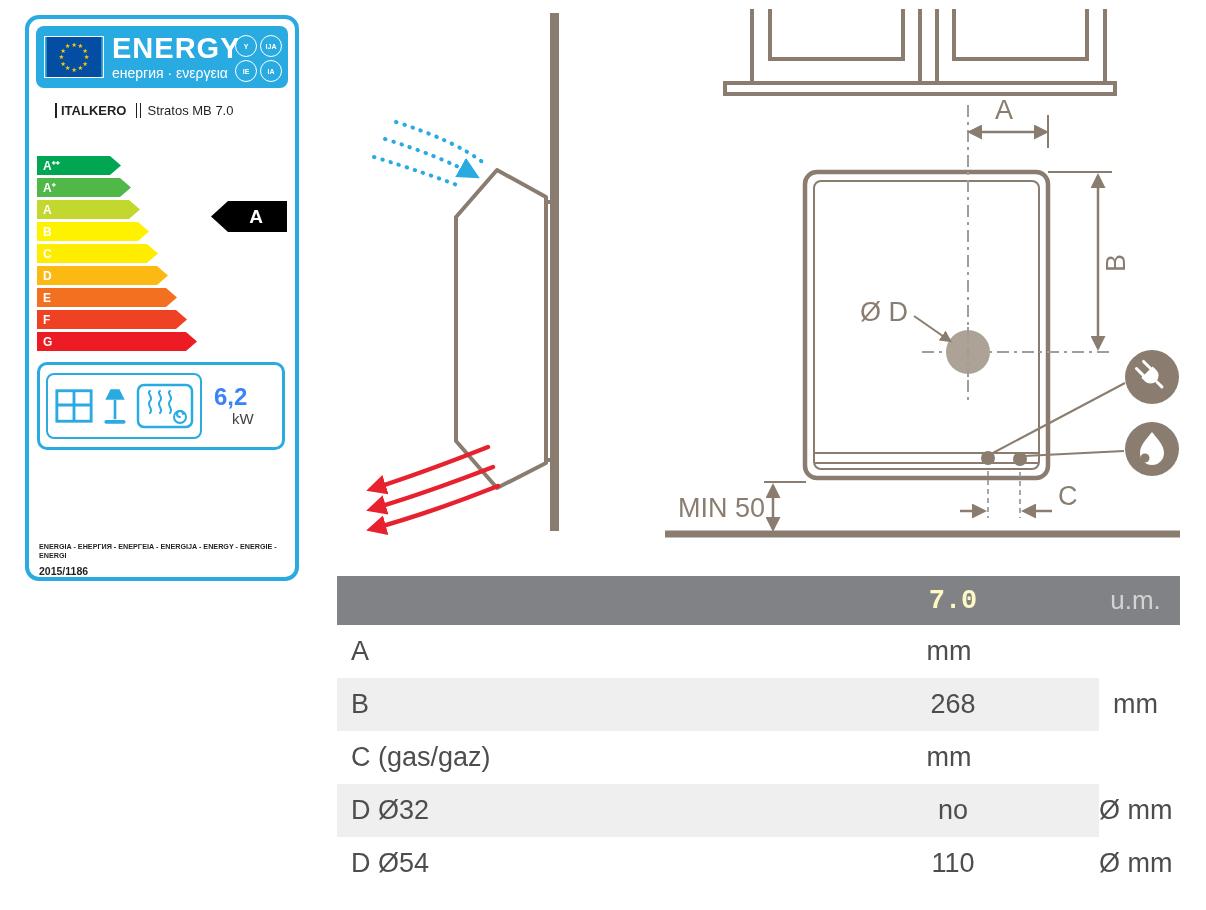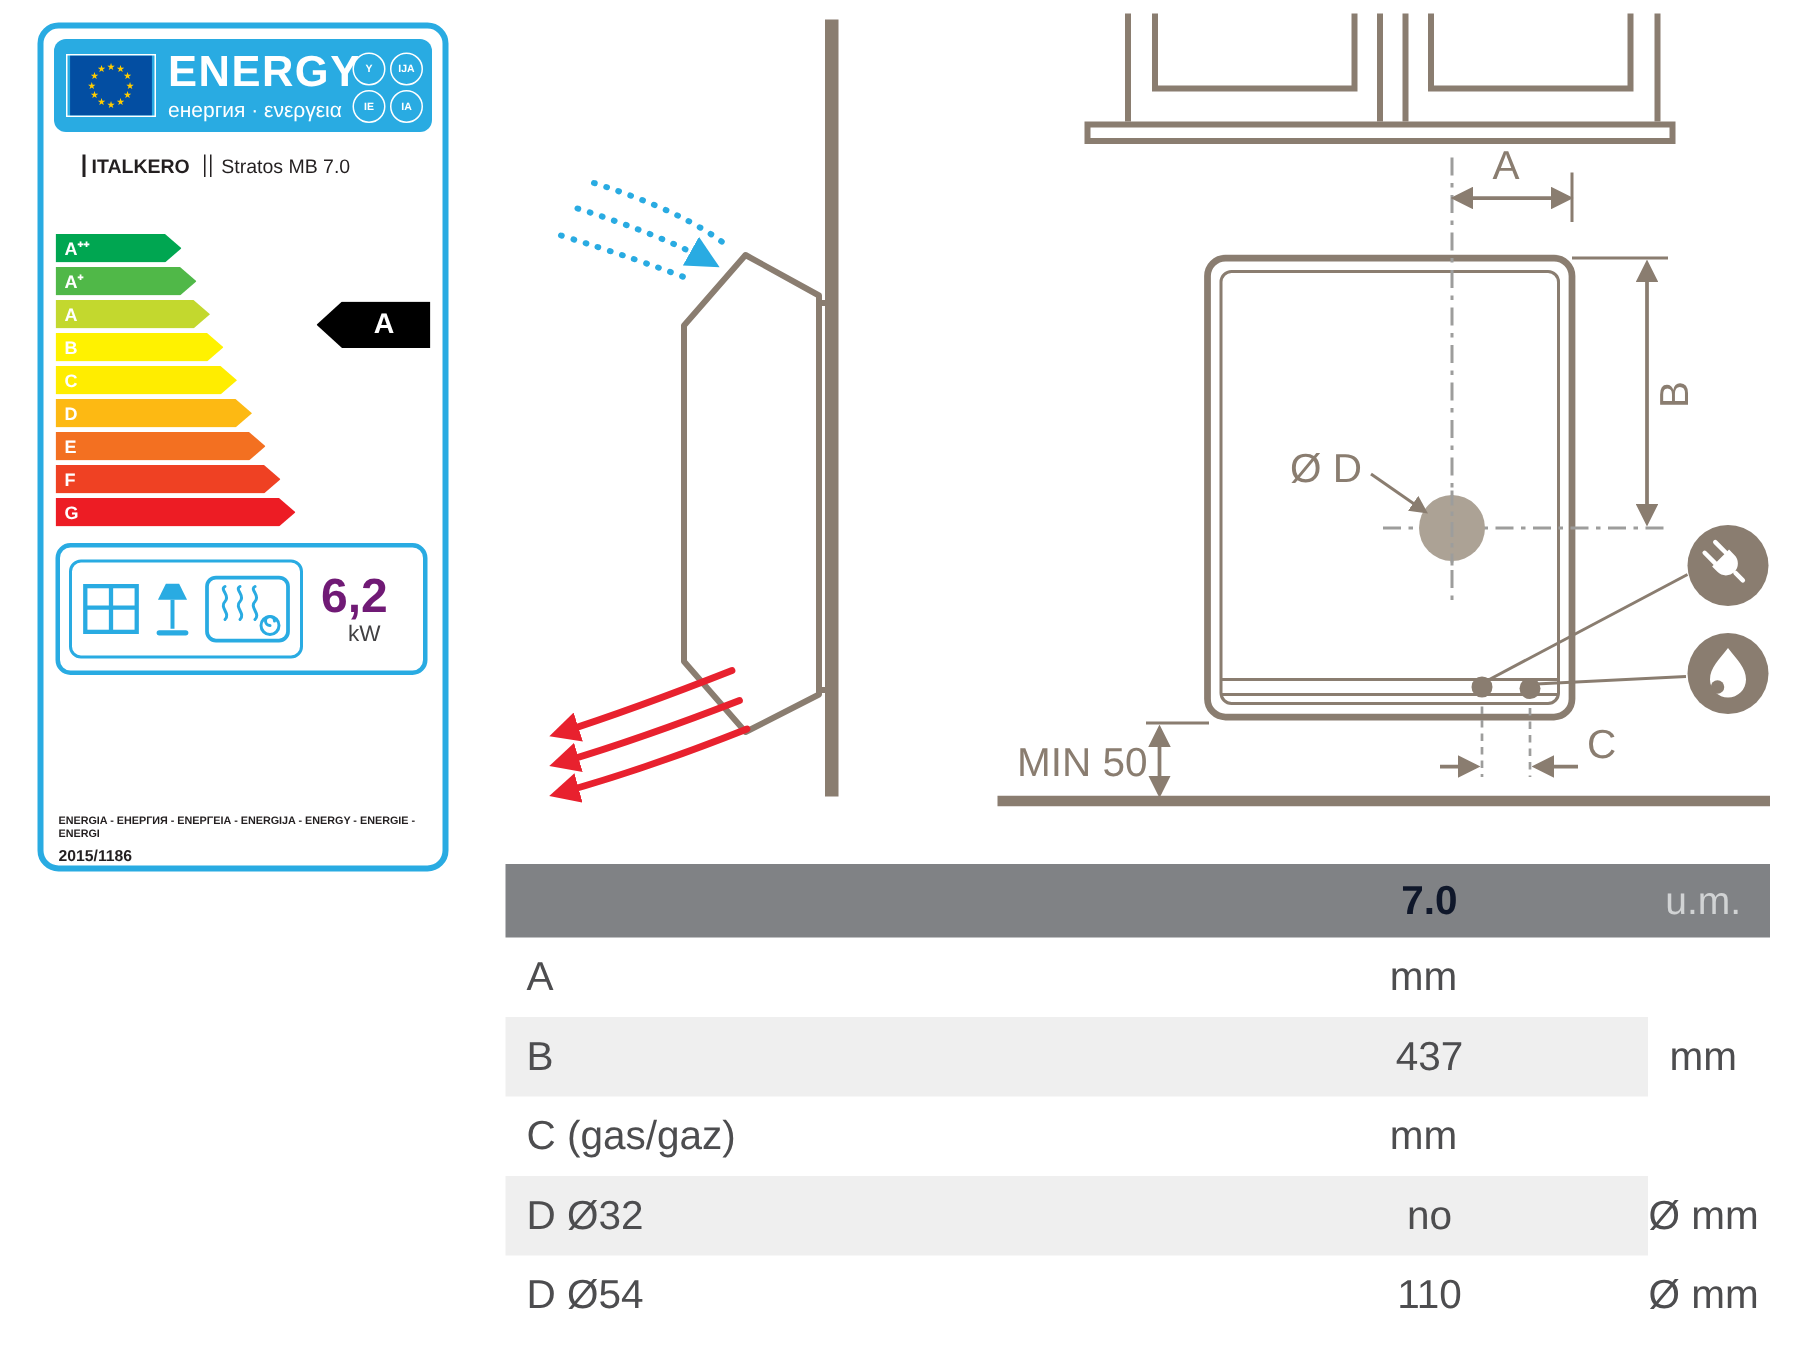--- a/index.html
+++ b/index.html
@@ -30,34 +30,34 @@
   .w5{width:131px}.w6{width:140px}.w7{width:150px}.w8{width:160px}
   .rating-arrow{position:absolute;right:8px;top:182px;width:76px;height:31px;background:#000;
     color:#fff;font-weight:bold;font-size:19px;display:flex;align-items:center;justify-content:center;
     padding-left:14px;box-sizing:border-box;
     clip-path:polygon(0 50%, 17px 0, 100% 0, 100% 100%, 17px 100%);}
   .el-infobox{position:absolute;left:8px;top:343px;width:248px;height:88px;border:3px solid #29ABE2;
     border-radius:10px;box-sizing:border-box;display:flex;align-items:center;padding:6px;gap:10px;background:#fff;}
   .pictogroup{border:2px solid #29ABE2;border-radius:8px;height:66px;display:flex;align-items:center;
     padding:4px 6px;gap:6px;box-sizing:border-box;}
   .power-block{display:flex;flex-direction:column;align-items:flex-start;padding-left:2px;}
-  .power-val{font-size:32px;font-weight:bold;color:#701a75;line-height:1;}
+  .power-val{font-size:24px;font-weight:bold;color:#3b82f6;line-height:1;}
   .power-unit{font-size:15px;color:#414042;margin-left:18px;margin-top:1px;}
   .el-footer{position:absolute;left:10px;top:523px;width:250px;font-size:7.2px;font-weight:bold;color:#231F20;}
   .el-reg{position:absolute;left:10px;top:546px;font-size:10.5px;font-weight:bold;color:#231F20;}
 
   
   .mid-svg{position:absolute;left:330px;top:5px;width:240px;height:540px;}
   .right-svg{position:absolute;left:660px;top:5px;width:545px;height:560px;}
   .dim-label{font-size:27px;fill:#8A7D70;font-family:"Liberation Sans",sans-serif;}
 
   
   .spec-table{position:absolute;left:337px;top:576px;width:843px;font-size:27px;color:#4D4D4F;}
   .t-head{display:grid;grid-template-columns:470px 292px 81px;height:49px;background:#808285;align-items:center;}
-  .t-head .c-val{color:#0f172a;font-weight:bold;}
+  .t-head .c-val{color:#fef9c3;font-weight:bold;font-family:Liberation Mono, monospace;}
   .t-head .c-unit{color:#D1D3D4;font-size:26px;}
   .t-row{display:grid;grid-template-columns:470px 292px 81px;height:53px;align-items:center;}
   .t-row.shaded{background:linear-gradient(to right,#EFEFEF 0,#EFEFEF 762px,rgba(0,0,0,0) 762px);}
   .c-label{padding-left:14px;}
   .c-val{text-align:center;}
   .c-unit{text-align:center;padding-right:8px;white-space:nowrap;}
 </style>
 </head>
 <body>
 
@@ -275,21 +275,21 @@
       <div class="c-label"></div>
       <div class="c-val">7.0</div>
       <div class="c-unit">u.m.</div>
     </div>
     <div class="t-row">
       <div class="c-label">A</div>
       <div class="c-unit">mm</div>
     </div>
     <div class="t-row shaded">
       <div class="c-label">B</div>
-      <div class="c-val">437</div>
+      <div class="c-val">268</div>
       <div class="c-unit">mm</div>
     </div>
     <div class="t-row">
       <div class="c-label">C (gas/gaz)</div>
       <div class="c-unit">mm</div>
     </div>
     <div class="t-row shaded">
       <div class="c-label">D  Ø32</div>
       <div class="c-val">no</div>
       <div class="c-unit">Ø mm</div>

